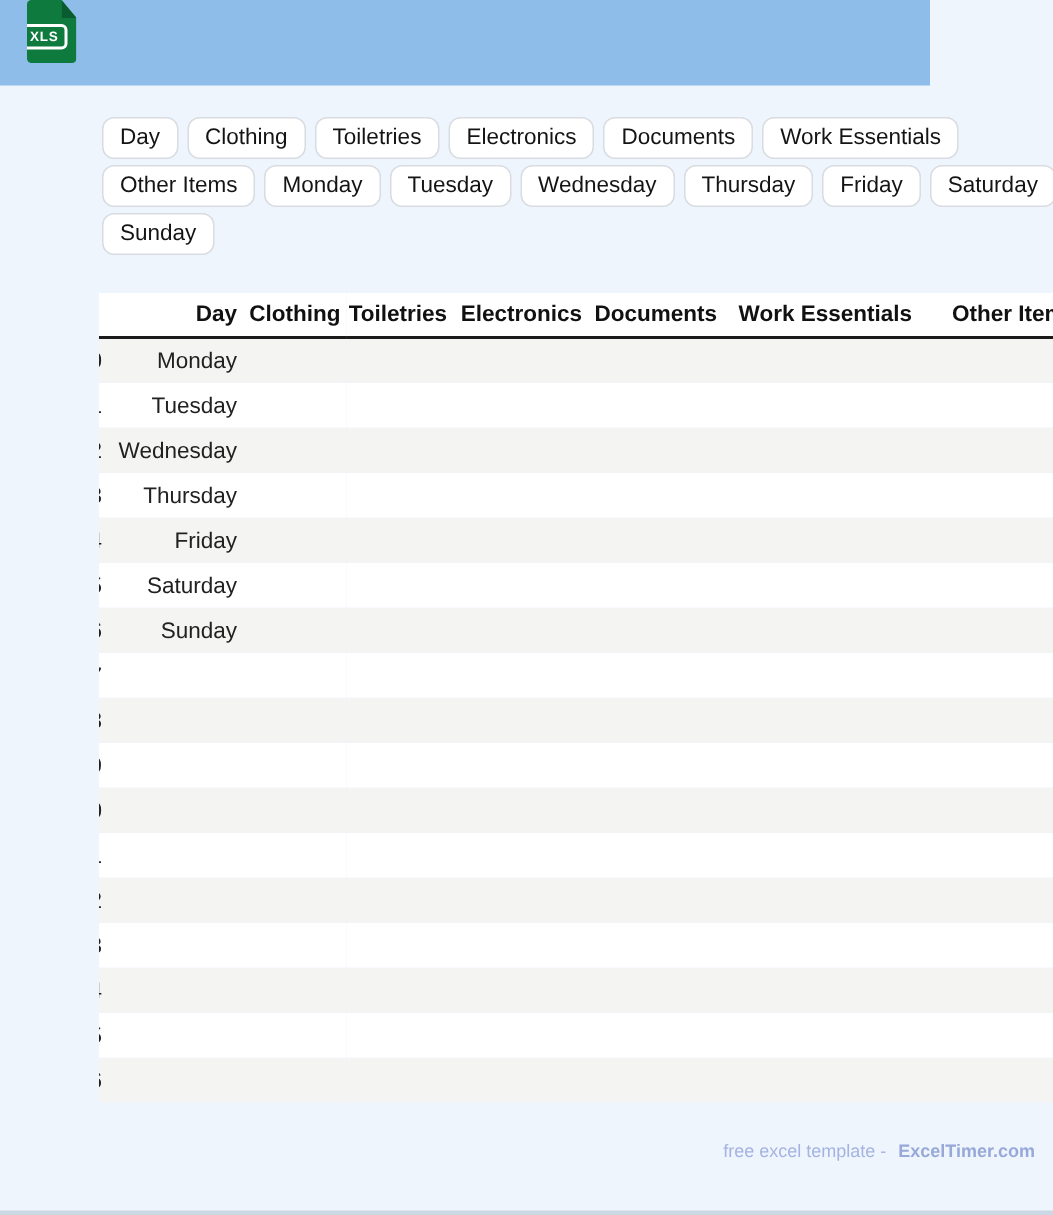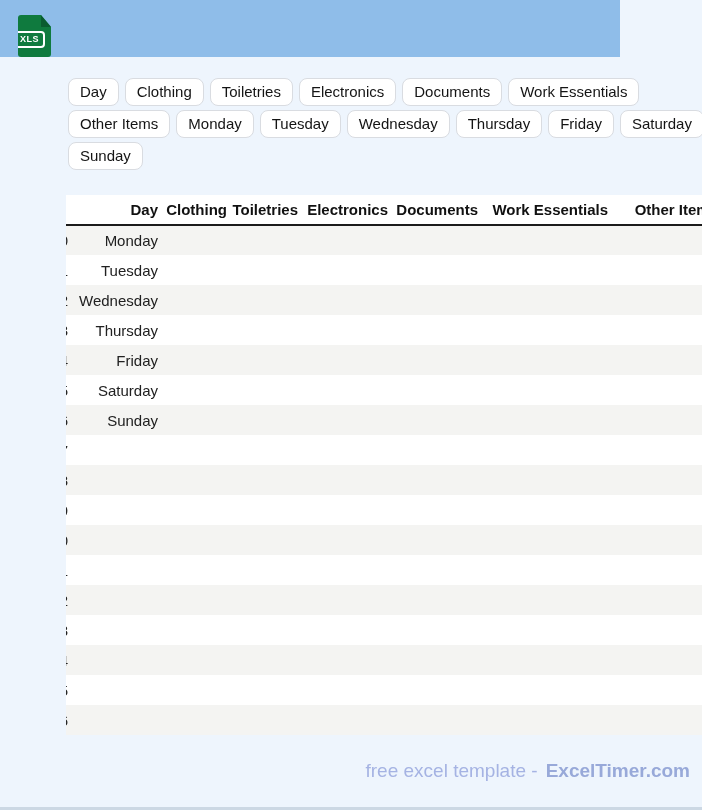--- a/index.html
+++ b/index.html
@@ -7,21 +7,21 @@
   body { font-family:"Liberation Sans", sans-serif; background:#ffffff; }
   .page {
     position:relative; width:702px; height:810px;
     background:#eef5fd; overflow:hidden;
     border-bottom:3px solid #ccd8e4;
   }
 
   
   .header-bar {
     position:absolute; top:0; left:0; height:57px;
-    background:#8fbde9; display:flex; align-items:flex-end;
+    background:#8fbde9; display:flex; align-items:flex-start;
     padding:0 10px 0 18px; gap:17px; width:620px;
   }
   .xls-icon {
     position:relative; width:33px; height:42px; flex:0 0 auto;
     background:#0f7a3e; border-radius:3px;
     clip-path: polygon(0 0, 70% 0, 100% 28%, 100% 100%, 0 100%);
   }
   .xls-icon::before { 
     content:""; position:absolute; top:0; right:0;
     width:10px; height:12px; background:#0a5c30;
@@ -64,21 +64,21 @@
   }
   table.planner tbody tr:nth-child(odd) td { background:#f4f4f2; }
   table.planner tbody tr:nth-child(even) td { background:#ffffff; }
   col.c-idx{width:40px;} col.c-day{width:90px;} col.c-clo{width:69px;}
   col.c-toi{width:71px;} col.c-ele{width:90px;} col.c-doc{width:90px;}
   col.c-wrk{width:130px;} col.c-oth{width:110px;}
 
   
   .footer {
     position:absolute; top:760px; right:12px;
-    font-size:19px; color:#a5b3e3; white-space:nowrap;
+    font-size:12px; color:#a5b3e3; white-space:nowrap;
   }
   .footer .brand { font-weight:700; color:#98a9d9; margin-left:8px; }
 </style>
 </head>
 <body>
 
 <div class="page">
 
   <div class="header-bar">
     <div class="xls-icon">

